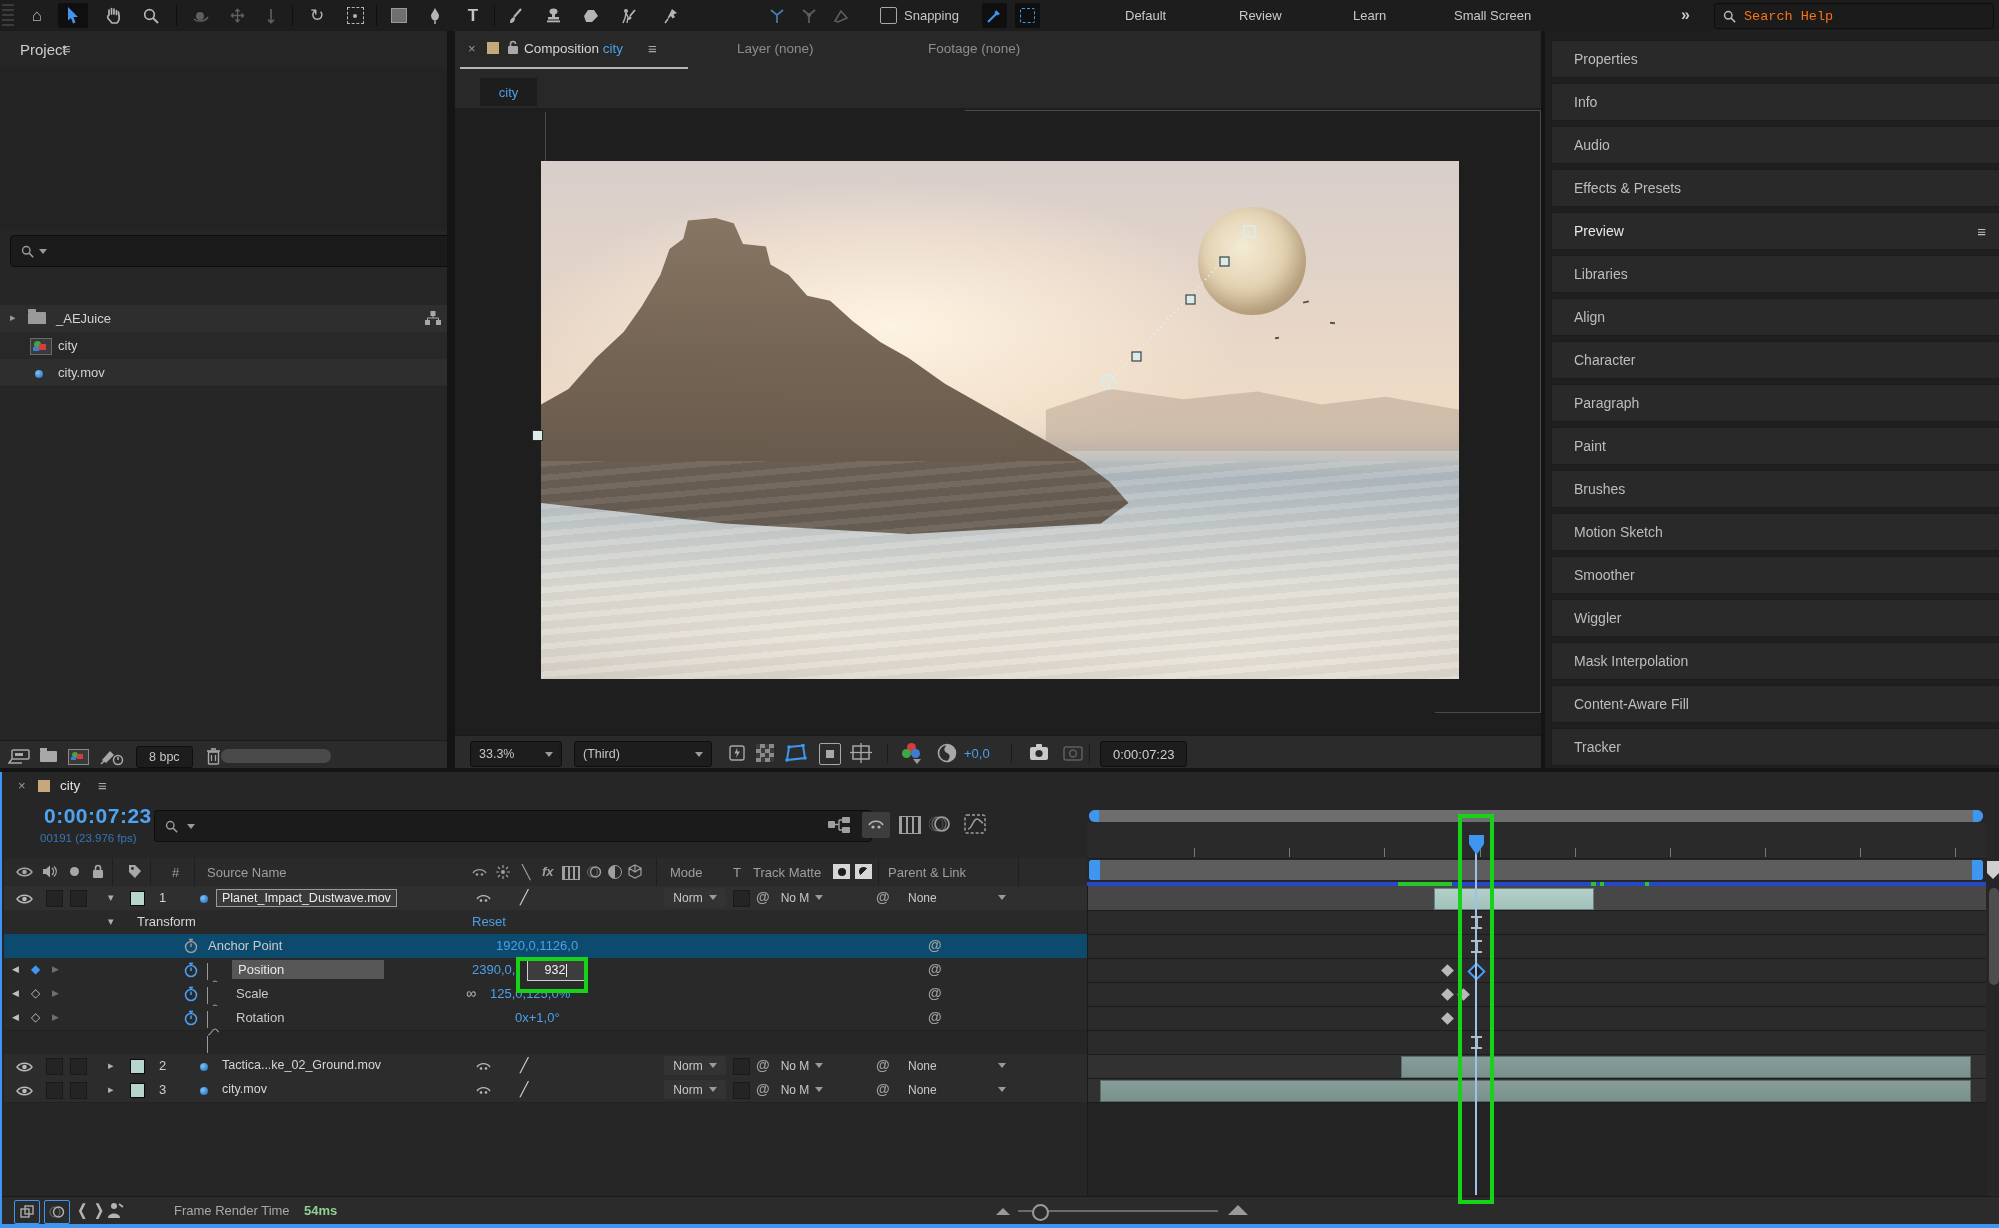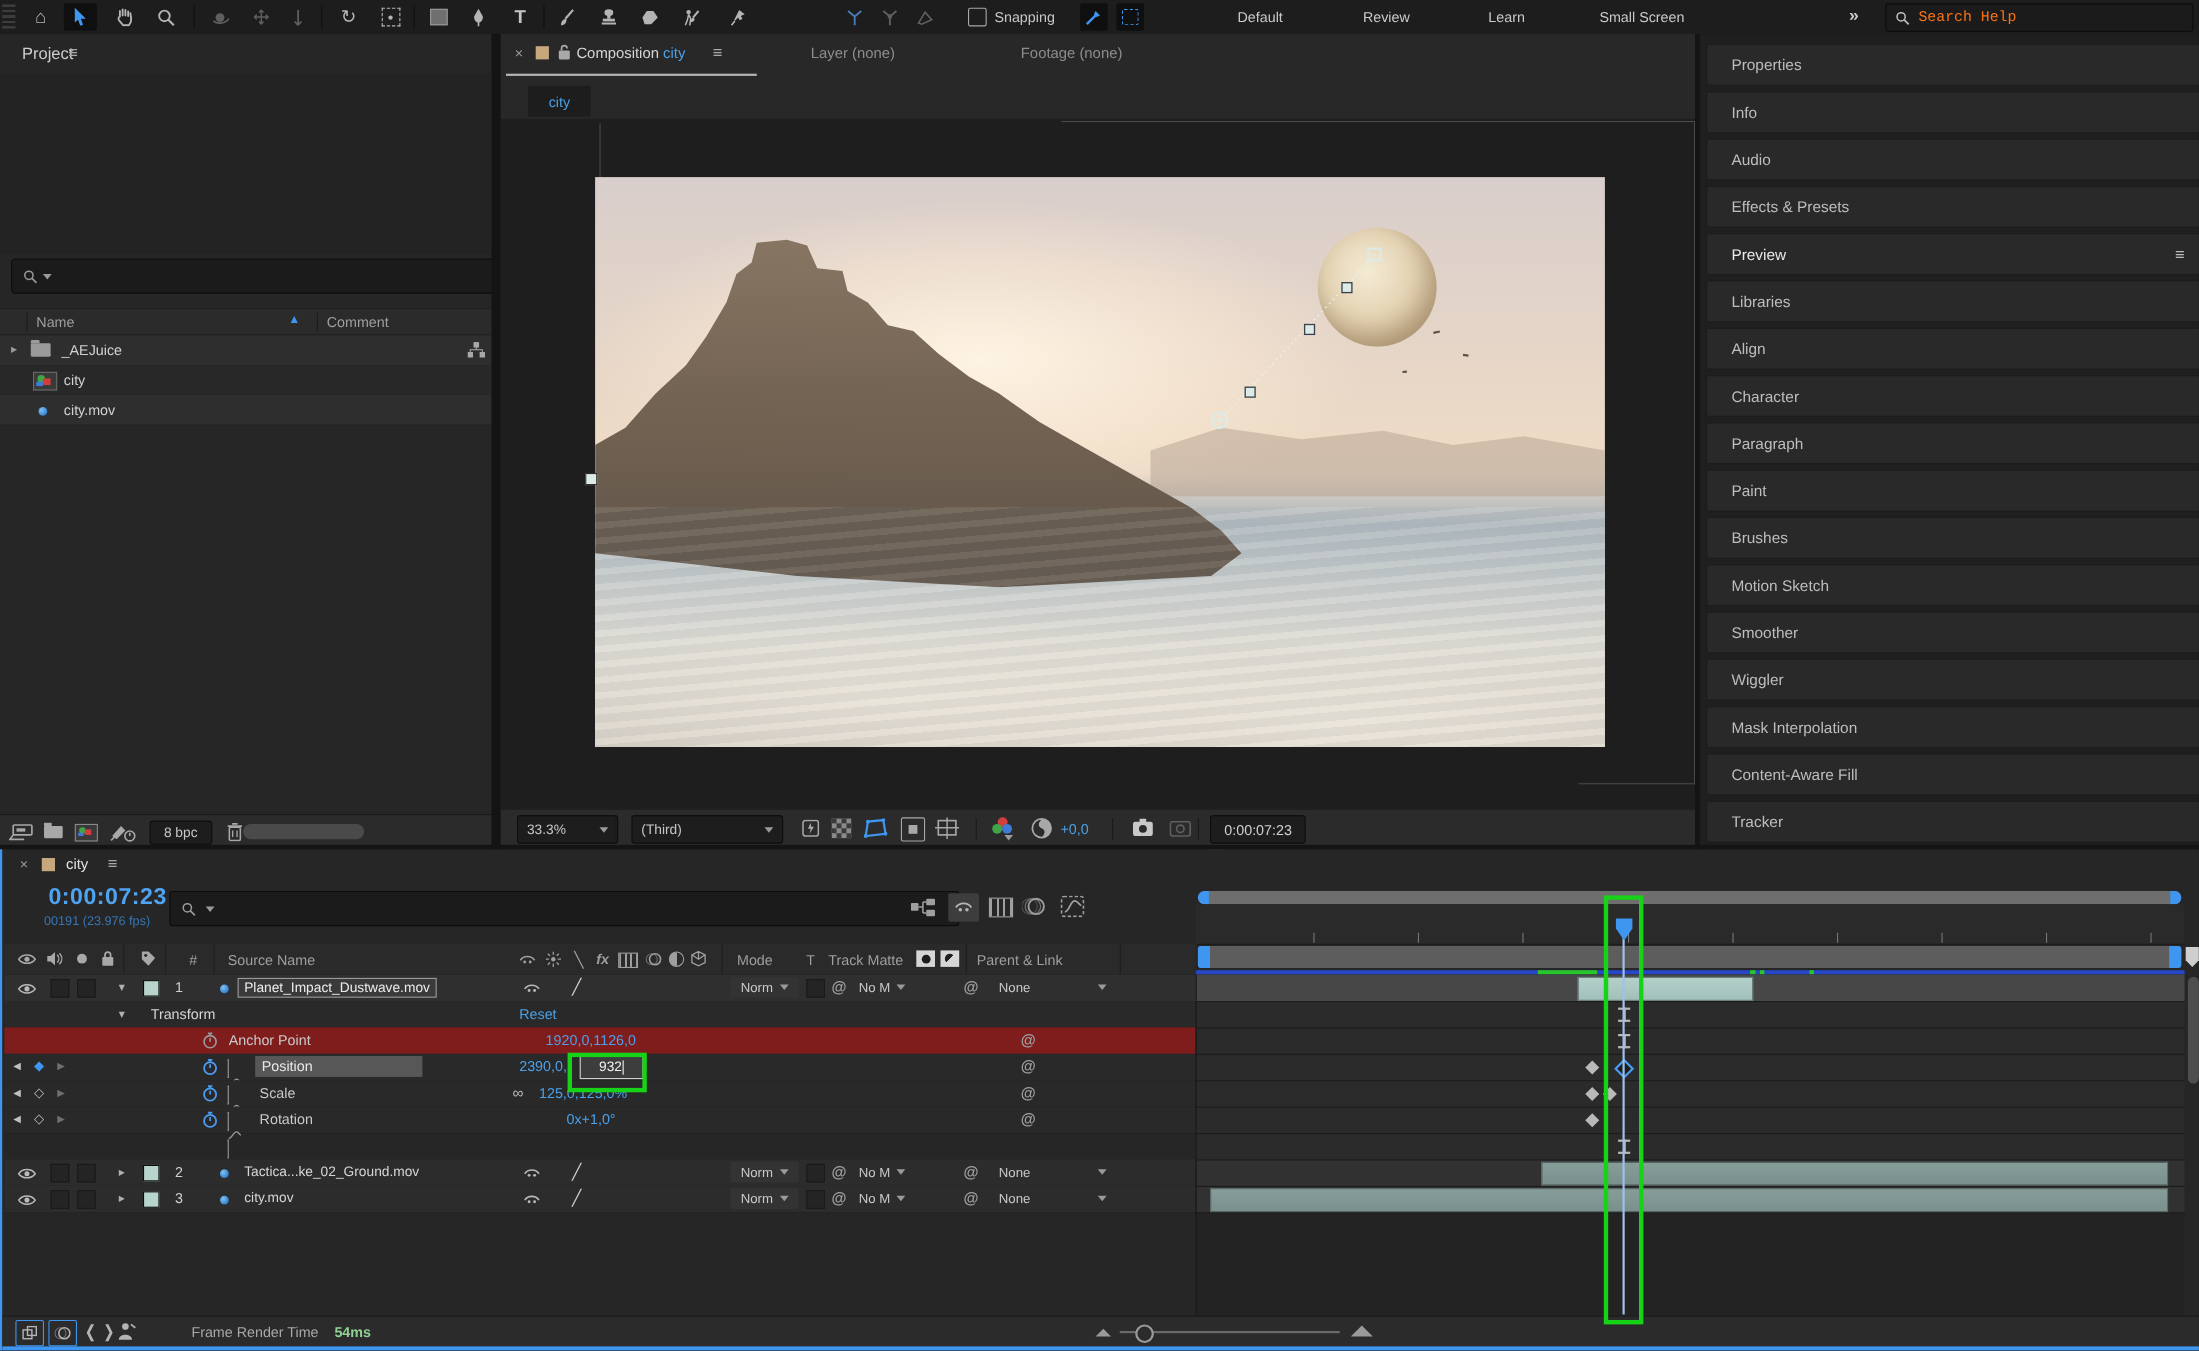--- a/index.html
+++ b/index.html
@@ -185,27 +185,20 @@
     <div class="abs" style="left:0;top:36px;width:447px;height:164px;background:#232323;"></div>
 
     <div class="abs searchbox" style="left:10px;top:204px;width:427px;height:30px;padding:0 10px;border-radius:4px;">
       <svg width="13" height="13" viewBox="0 0 16 16" style="margin-right:3px;">
           <circle cx="6.5" cy="6.5" r="4.6" stroke="#9a9a9a" stroke-width="1.7" fill="none"></circle>
           <line x1="10" y1="10" x2="15" y2="15" stroke="#9a9a9a" stroke-width="1.9"></line>
         </svg>
       <span class="chev" style="margin-left:2px;border-top-color:#9a9a9a;"></span>
     </div>
 
-    <div class="abs" style="left:0;top:249px;width:447px;height:23px;background:#2b2b2b;border-top:1px solid #1e1e1e;border-bottom:1px solid #1e1e1e;">
-      <div class="abs" style="left:24px;top:3px;bottom:3px;width:1px;background:#1c1c1c;"></div>
-      <div class="abs tx" style="left:33px;top:4px;color:#9f9f9f;">Name</div>
-      <div class="abs" style="left:262px;top:4px;color:#3f96f0;font-size:11px;">▲</div>
-      <div class="abs" style="left:288px;top:3px;bottom:3px;width:1px;background:#1c1c1c;"></div>
-      <div class="abs tx" style="left:297px;top:4px;color:#9f9f9f;">Comment</div>
-    </div>
 
     <div class="abs" style="left:0;top:274px;width:447px;height:27px;background:#2e2e2e;border-bottom:1px solid #222;">
       <span class="abs" style="left:10px;top:6px;color:#9a9a9a;font-size:11px;">▸</span>
       <span class="abs" style="left:28px;top:7px;width:18px;height:12px;background:#9a9a9a;border-radius:1px;box-shadow:0 -3px 0 -1px #9a9a9a inset;"></span>
       <span class="abs" style="left:28px;top:4px;width:8px;height:3px;background:#9a9a9a;border-radius:1px 1px 0 0;"></span>
       <span class="abs tx" style="left:56px;top:6px;color:#d2d2d2;">_AEJuice</span>
       <svg class="abs" style="left:425px;top:6px;" width="16" height="15" viewBox="0 0 16 15">
           <rect x="5.5" y="0" width="5" height="5" fill="#a8a8a8"></rect>
           <rect x="0" y="9" width="5" height="5" fill="#a8a8a8"></rect>
           <rect x="11" y="9" width="5" height="5" fill="#a8a8a8"></rect>
@@ -619,21 +612,21 @@
             <span class="chev"></span>
           </div>
       </div>
 
       <div class="abs" style="left:0;top:24px;width:1083px;height:24px;background:#292929;border-bottom:1px solid #222;">
         <span class="abs" style="left:104px;top:5px;color:#b0b0b0;font-size:11px;">▾</span>
         <span class="abs tx" style="left:133px;top:4px;color:#d6d6d6;">Transform</span>
         <span class="abs tx blue" style="left:468px;top:4px;">Reset</span>
       </div>
 
-      <div class="abs" style="left:0;top:48px;width:1083px;height:24px;background:#7f1d1d;border-bottom:1px solid #222;">
+      <div class="abs" style="left:0;top:48px;width:1083px;height:24px;background:#0c4a6e;border-bottom:1px solid #222;">
         <svg class="abs" style="left:180px;top:4px;" width="14" height="16" viewBox="0 0 14 16">
             <circle cx="7" cy="9" r="5.5" stroke="#9a9a9a" stroke-width="1.5" fill="none"></circle>
             <line x1="7" y1="9" x2="7" y2="5.5" stroke="#9a9a9a" stroke-width="1.4"></line>
             <line x1="5" y1="1.5" x2="9" y2="1.5" stroke="#9a9a9a" stroke-width="1.6"></line>
             <line x1="7" y1="1.5" x2="7" y2="3.5" stroke="#9a9a9a" stroke-width="1.4"></line>
           </svg>
         <span class="abs tx" style="left:204px;top:4px;color:#c9c9c9;">Anchor Point</span>
         <span class="abs tx blue" style="left:492px;top:4px;">1920,0,1126,0</span>
         <span class="abs at" style="left:924px;top:3px;">@</span>
       </div>

